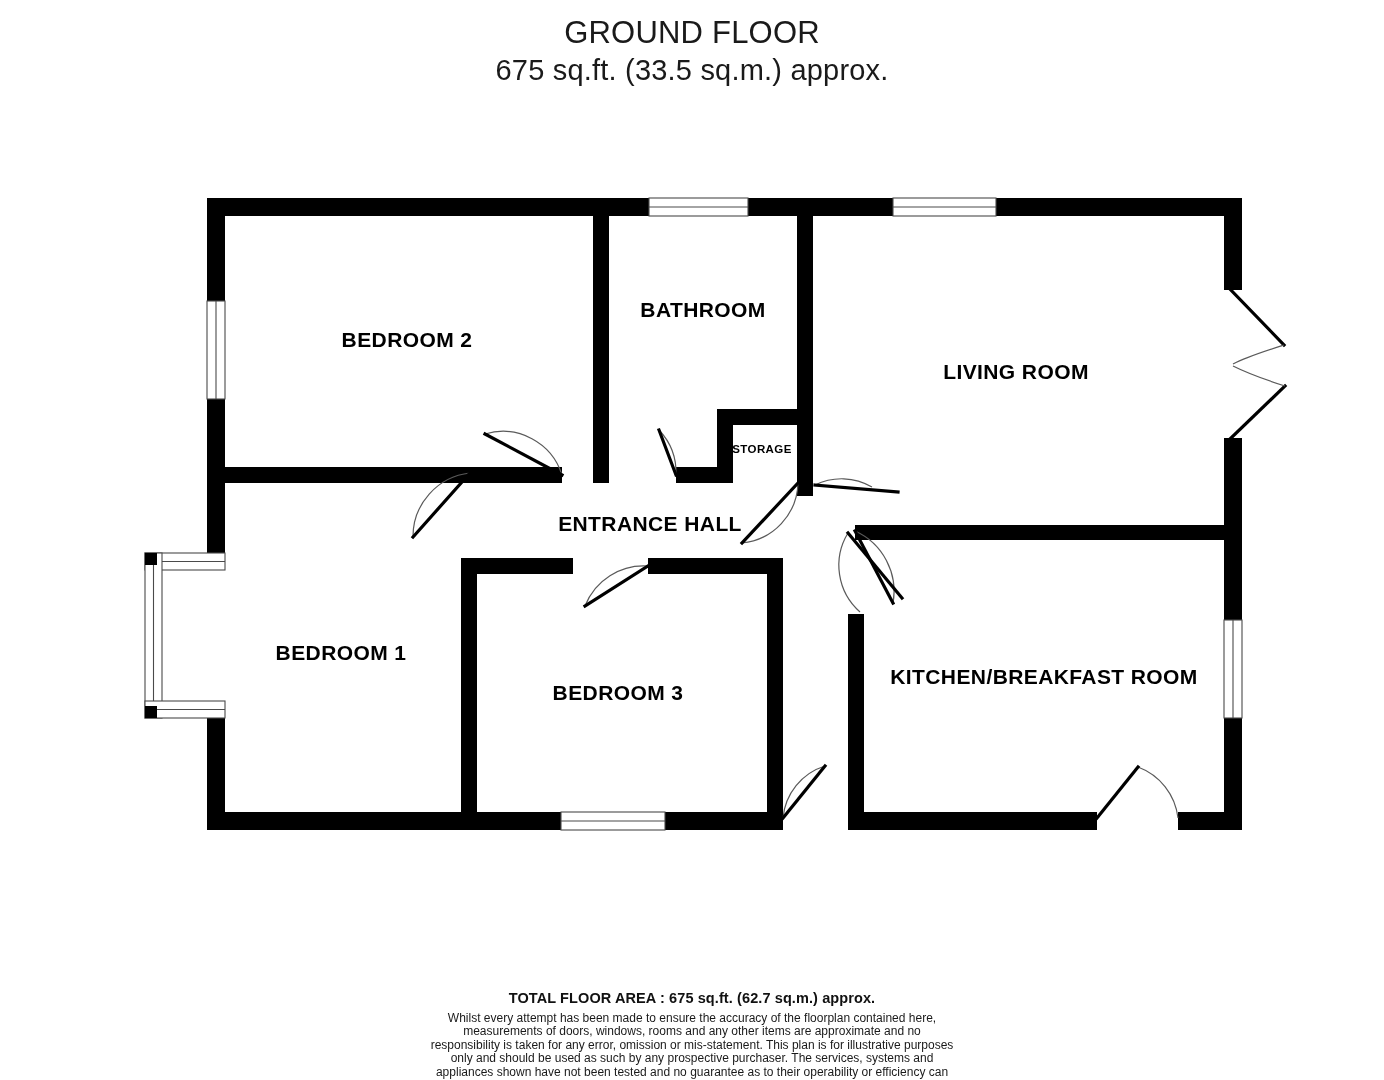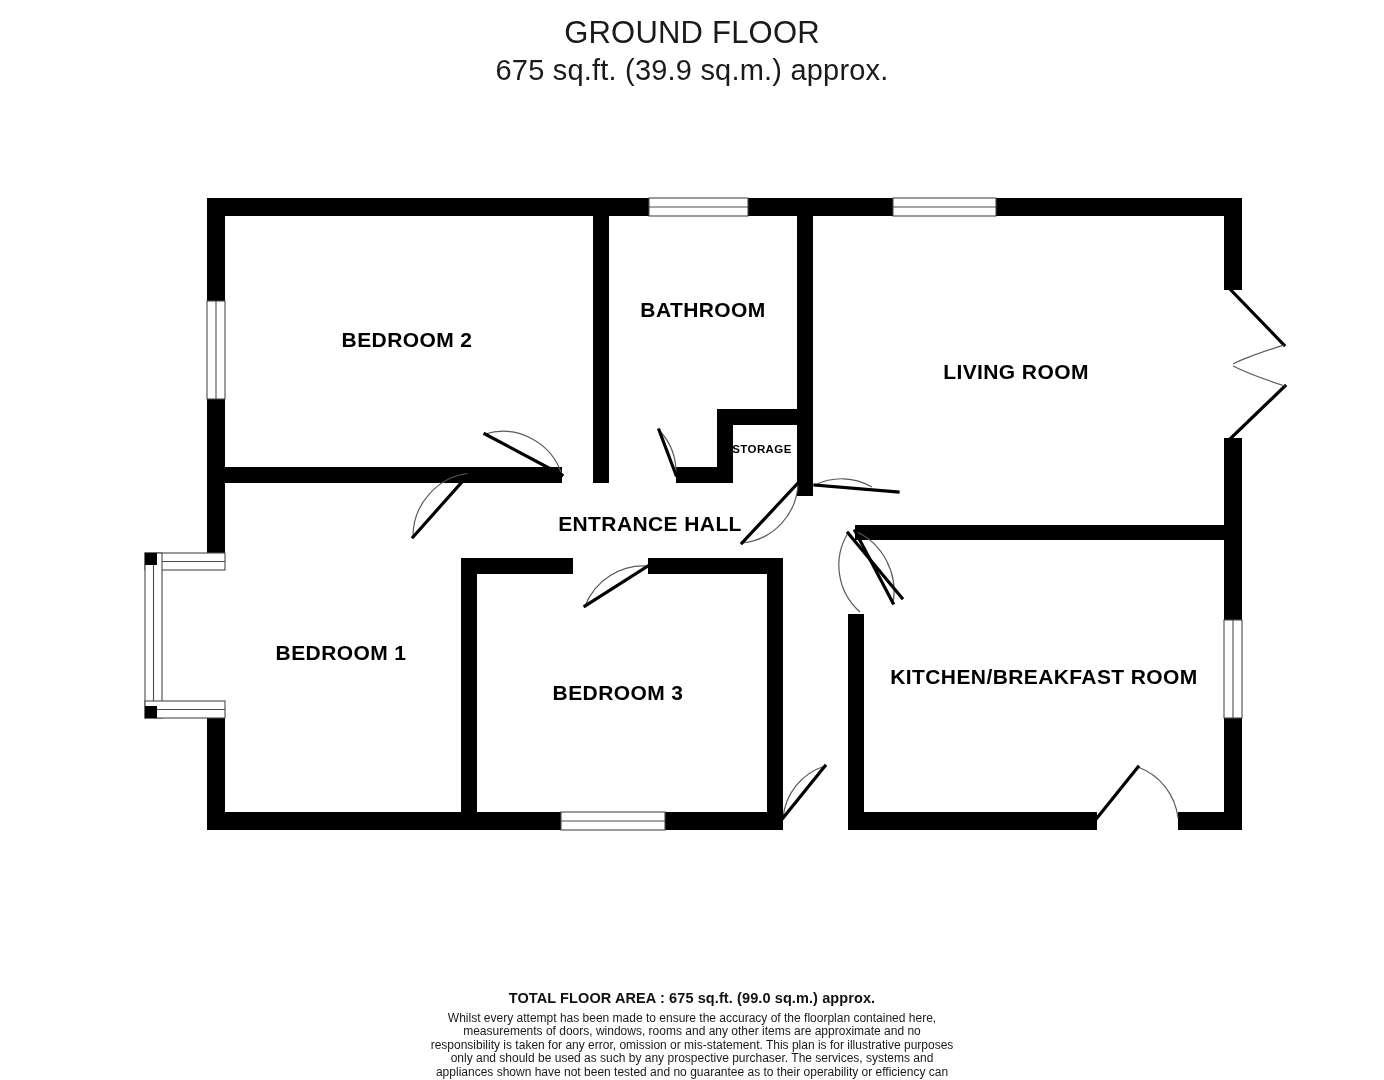--- a/index.html
+++ b/index.html
@@ -84,21 +84,21 @@
   .win-frame { fill: #ffffff; stroke: #4a4a4a; stroke-width: 1.1; }
   .win-mullion { stroke: #4a4a4a; stroke-width: 1.1; fill: none; }
 </style>
 </head>
 <body>
 
 <div id="page">
 
   <div class="header">
     <div class="line1">GROUND FLOOR</div>
-    <div class="line2">675 sq.ft. (39.9 sq.m.) approx.</div>
+    <div class="line2">675 sq.ft. (33.5 sq.m.) approx.</div>
   </div>
 
   <svg id="plan-svg" width="1384" height="1080" viewBox="0 0 1384 1080">
 
     <g>
 
       <rect class="wall" x="207" y="198" width="442" height="18"></rect>
 
       <rect class="wall" x="748" y="198" width="145" height="18"></rect>
 
@@ -262,18 +262,18 @@
       <text class="room-label size-sm" x="762" y="453" text-anchor="middle">STORAGE</text>
       <text class="room-label size-lg" x="650" y="531" text-anchor="middle">ENTRANCE HALL</text>
       <text class="room-label size-lg" x="341" y="660" text-anchor="middle">BEDROOM 1</text>
       <text class="room-label size-lg" x="618" y="700" text-anchor="middle">BEDROOM 3</text>
       <text class="room-label size-lg" x="1044" y="684" text-anchor="middle">KITCHEN/BREAKFAST ROOM</text>
     </g>
 
   </svg>
 
   <div class="footer">
-    <div class="total">TOTAL FLOOR AREA : 675 sq.ft. (99.0 sq.m.) approx.</div>
+    <div class="total">TOTAL FLOOR AREA : 675 sq.ft. (62.7 sq.m.) approx.</div>
     <div class="disclaimer">Whilst every attempt has been made to ensure the accuracy of the floorplan contained here, measurements of doors, windows, rooms and any other items are approximate and no responsibility is taken for any error, omission or mis-statement. This plan is for illustrative purposes only and should be used as such by any prospective purchaser. The services, systems and appliances shown have not been tested and no guarantee as to their operability or efficiency can be given.</div>
     <div class="made">Made with Metropix ©2025</div>
   </div>
 
 </div>
 
 </body></html>

